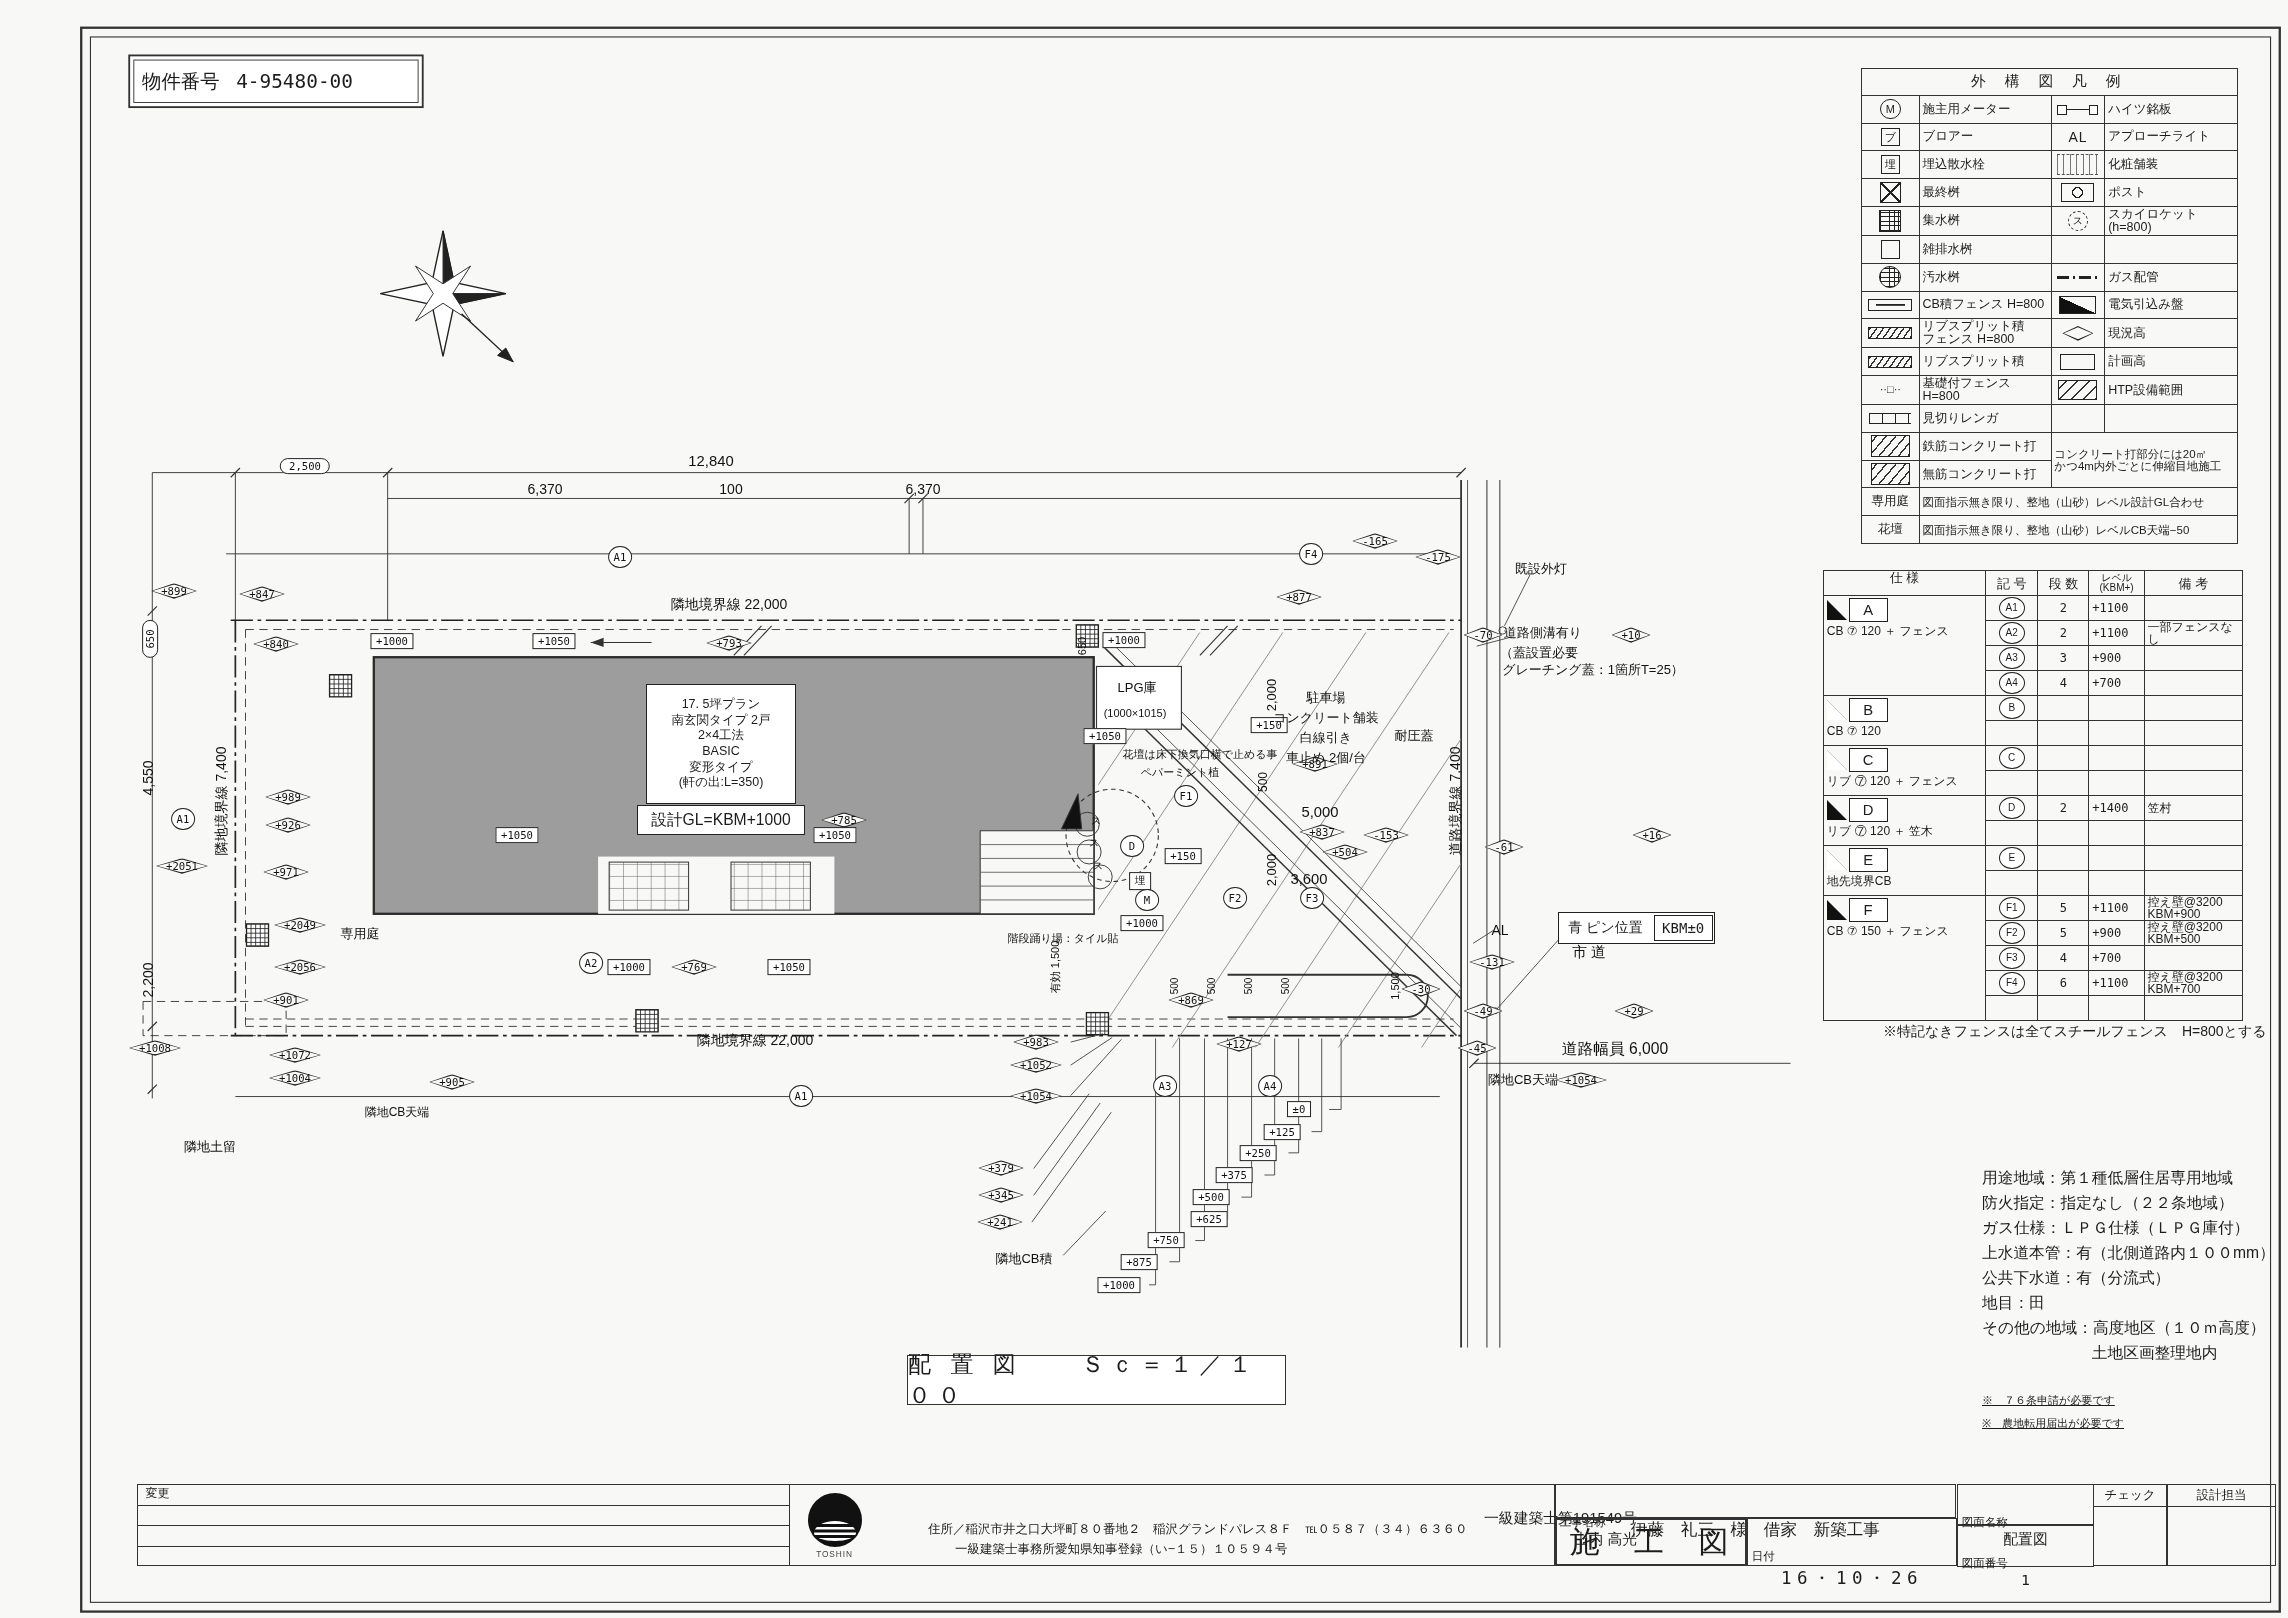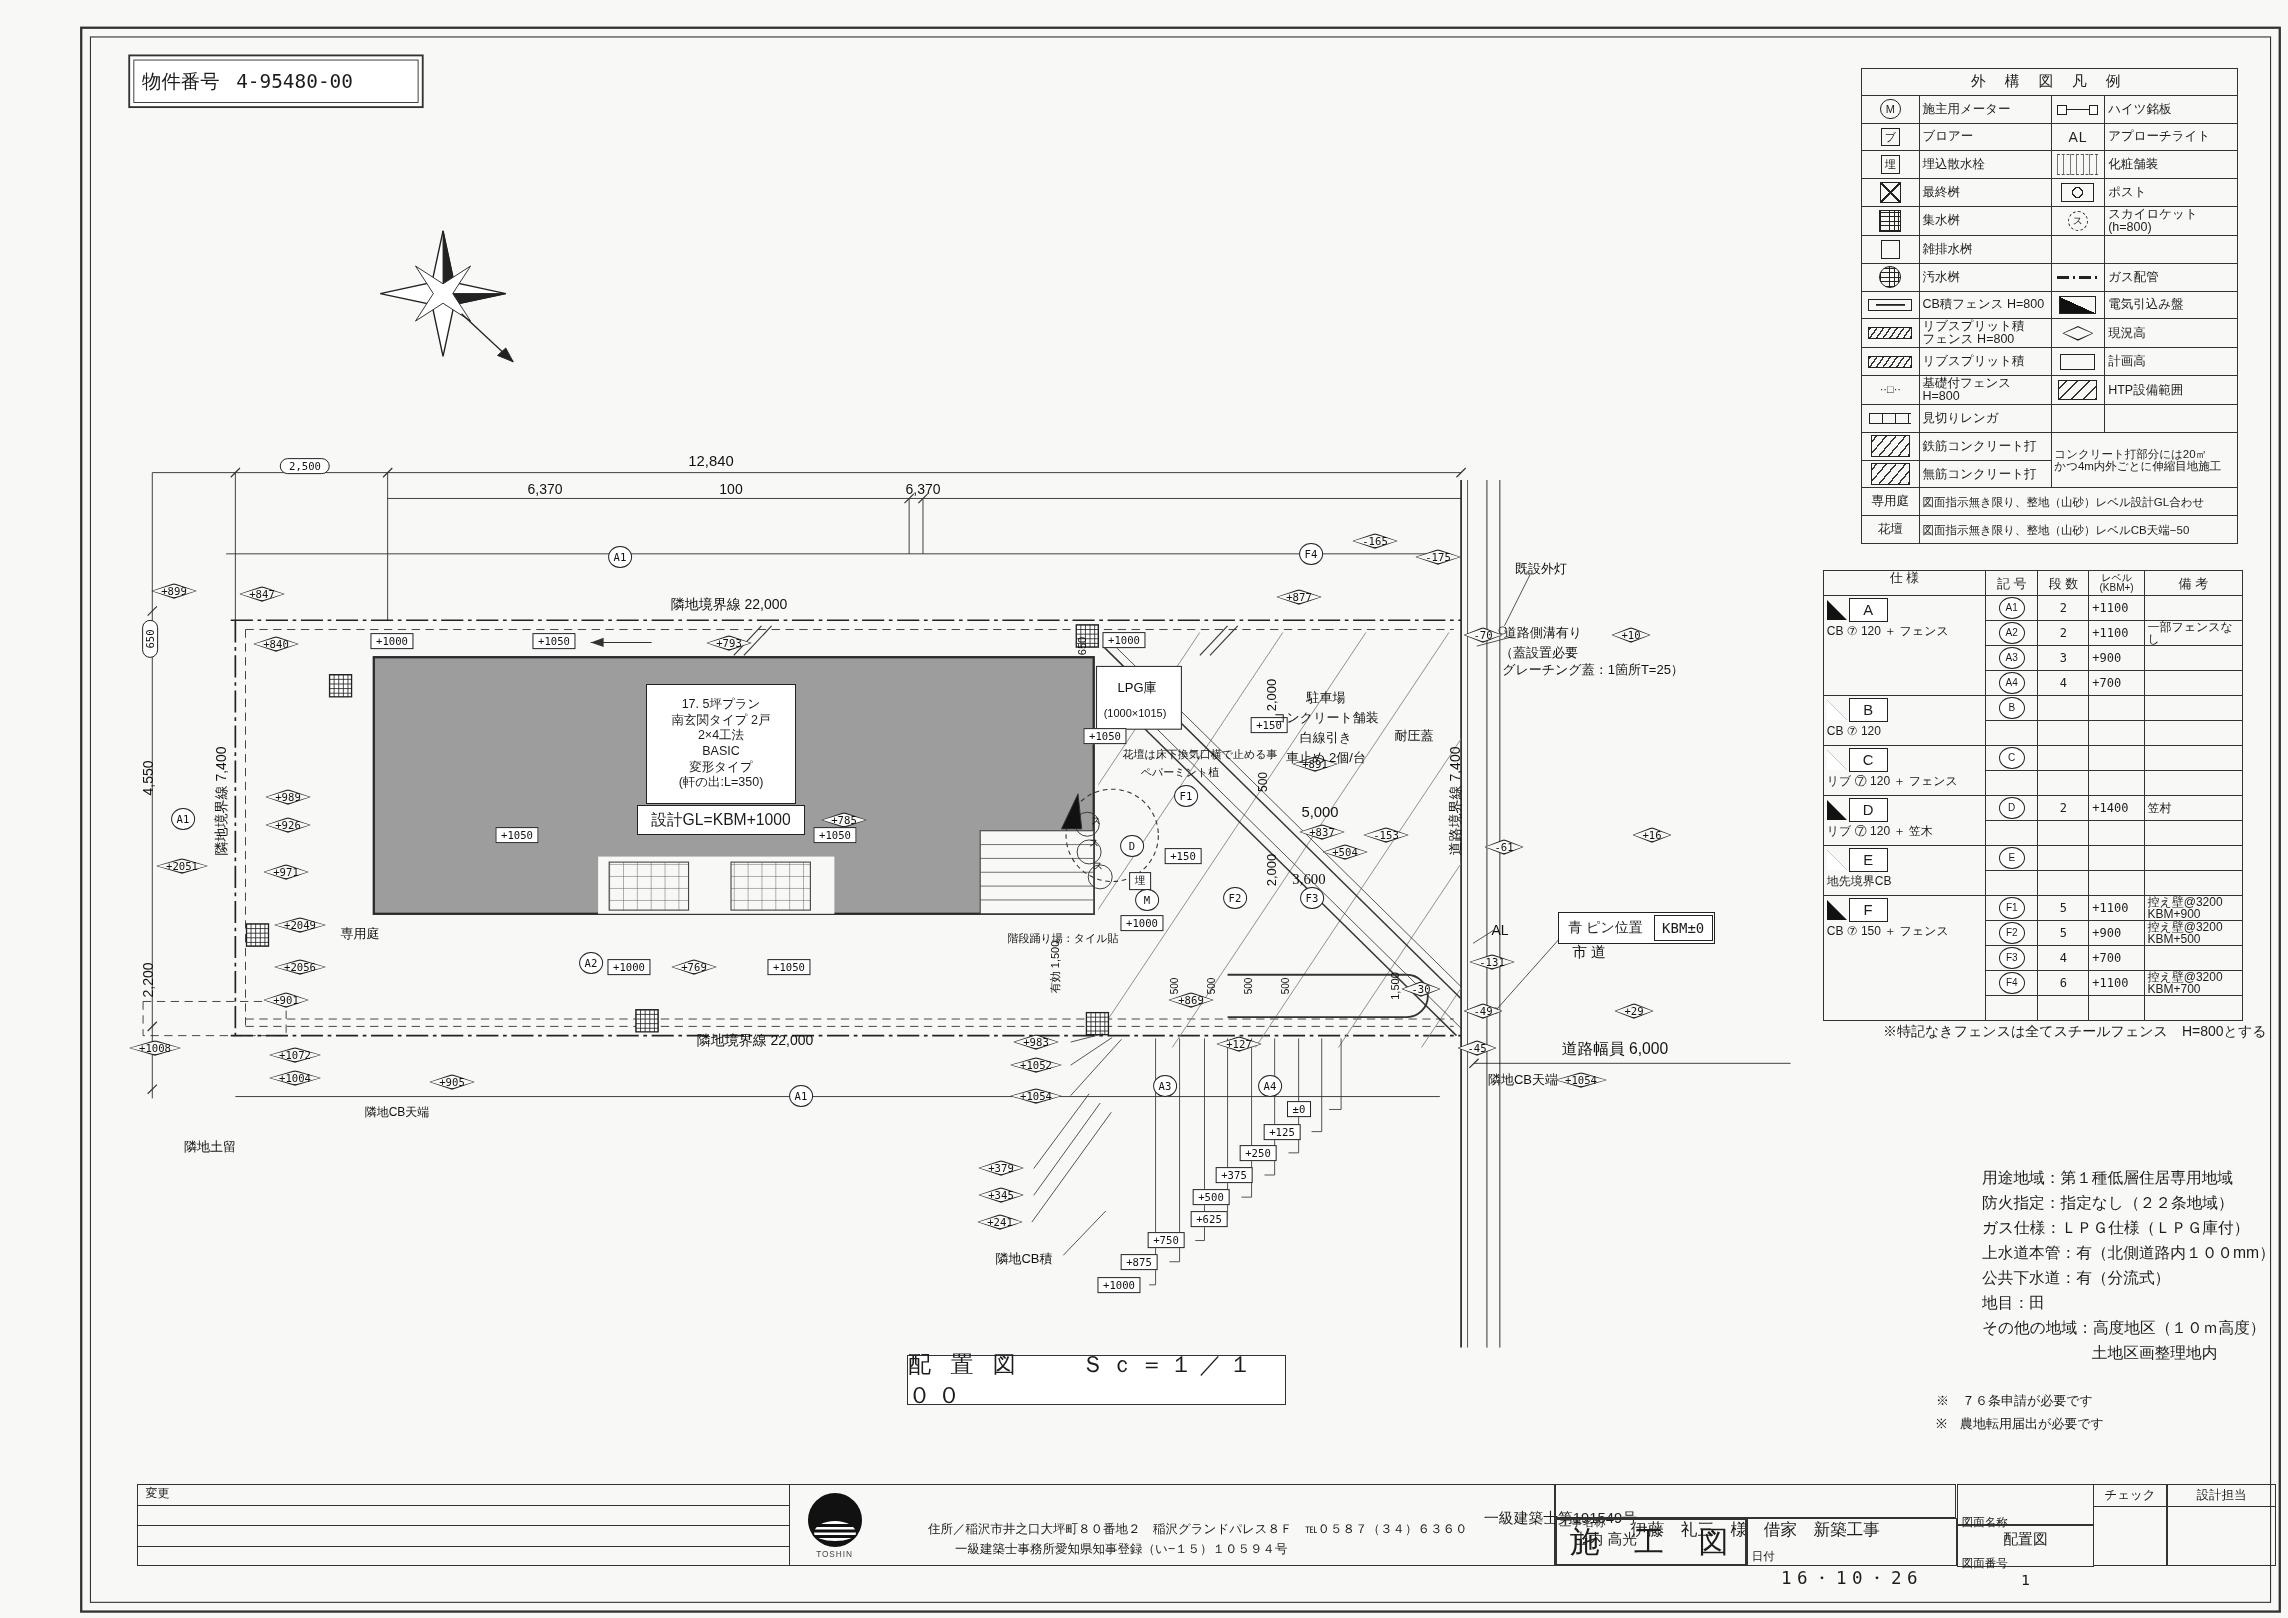--- a/index.html
+++ b/index.html
@@ -78,21 +78,21 @@
   .tf{border-width:20px 0 0 20px;border-color:transparent transparent transparent #111;}
   .to{border-width:20px 0 0 20px;border-color:transparent transparent transparent #fff;
       position:relative;filter:drop-shadow(0 0 0.6px #333);}
   .codebox{display:inline-block;border:1.2px solid #222;min-width:37px;height:22px;line-height:22px;
       text-align:center;font-size:14.8px;background:#fff;}
   .spc{display:inline-block;border:1.1px solid #222;border-radius:50%;min-width:22px;height:20px;
       line-height:20px;font-size:10px;background:#fff;padding:0 0.9px;}
   .spec-note{left:1883px;top:1023px;font-size:14px;}
   
   #sitenotes{left:1982px;top:1165px;font-size:15.7px;line-height:25px;white-space:pre-line;}
-  #sitenotes2{left:1936px;top:1389px;font-size:13px;line-height:23px;white-space:pre-line;}
+  #sitenotes2{left:1982px;top:1389px;font-size:11px;line-height:23px;white-space:pre-line;text-decoration:underline;}
   #disclaimer2{left:1747px;top:1379px;font-size:17.5px;line-height:29px;white-space:pre-line;}
   
   #scalebox{left:907px;top:1355px;width:377px;height:48px;border:1.8px solid #333;background:#fff;
      display:flex;align-items:center;justify-content:center;font-size:23px;letter-spacing:6.5px;}
   
   #bldlabel{left:646px;top:684px;width:148px;height:118px;border:1.5px solid #222;background:#fff;
      display:flex;flex-direction:column;align-items:center;justify-content:center;
      font-size:12.5px;line-height:1.25;text-align:center;white-space:pre-line;}
   #glbox{left:637px;top:805px;width:166px;height:28px;border:1.5px solid #222;background:#fff;
      display:flex;align-items:center;justify-content:center;font-size:15.7px;}
@@ -657,21 +657,21 @@
       <div class="mk t" style="left: 360px; top: 934px;">専用庭</div>
       <div class="mk t" style="left: 1063px; top: 938px; font-size: 11px;">階段踊り場：タイル貼</div>
       <div class="mk t" style="left: 1523px; top: 1080px;">隣地CB天端</div>
       <div class="mk t" style="left: 1024px; top: 1259px;">隣地CB積</div>
       <div class="mk t" style="left: 210px; top: 1147px;">隣地土留</div>
       <div class="mk t" style="left: 397px; top: 1112px; font-size: 12px;">隣地CB天端</div>
       <div class="mk t" style="left: 1096px; top: 821px; font-size: 10px;">ス</div>
       <div class="mk t" style="left: 1094px; top: 843px; font-size: 10px;">ス</div>
       <div class="mk t" style="left: 1098px; top: 866px; font-size: 10px;">ス</div>
       <div class="mk t" style="left: 1320px; top: 812px; font-size: 14.8px;">5,000</div>
-      <div class="mk t" style="left: 1309px; top: 879px; font-size: 14.8px; font-family: Liberation Serif, serif;">3,600</div>
+      <div class="mk t" style="left: 1309px; top: 879px; font-size: 14.8px;">3,600</div>
       <div class="mk t" style="left: 711px; top: 461px; font-size: 14.8px;">12,840</div>
       <div class="mk t" style="left: 545px; top: 489px; font-size: 14px;">6,370</div>
       <div class="mk t" style="left: 731px; top: 489px; font-size: 14px;">100</div>
       <div class="mk t" style="left: 923px; top: 489px; font-size: 14px;">6,370</div>
       <div class="mk v" style="left: 148px; top: 778px; font-size: 14px;">4,550</div>
       <div class="mk v" style="left: 148px; top: 980px; font-size: 14px;">2,200</div>
       <div class="mk v" style="left: 1082px; top: 646px; font-size: 11px;">650</div>
       <div class="mk v" style="left: 1271px; top: 695px; font-size: 13px;">2,000</div>
       <div class="mk v" style="left: 1271px; top: 870px; font-size: 13px;">2,000</div>
       <div class="mk v" style="left: 1263px; top: 782px; font-size: 12px;">500</div>

